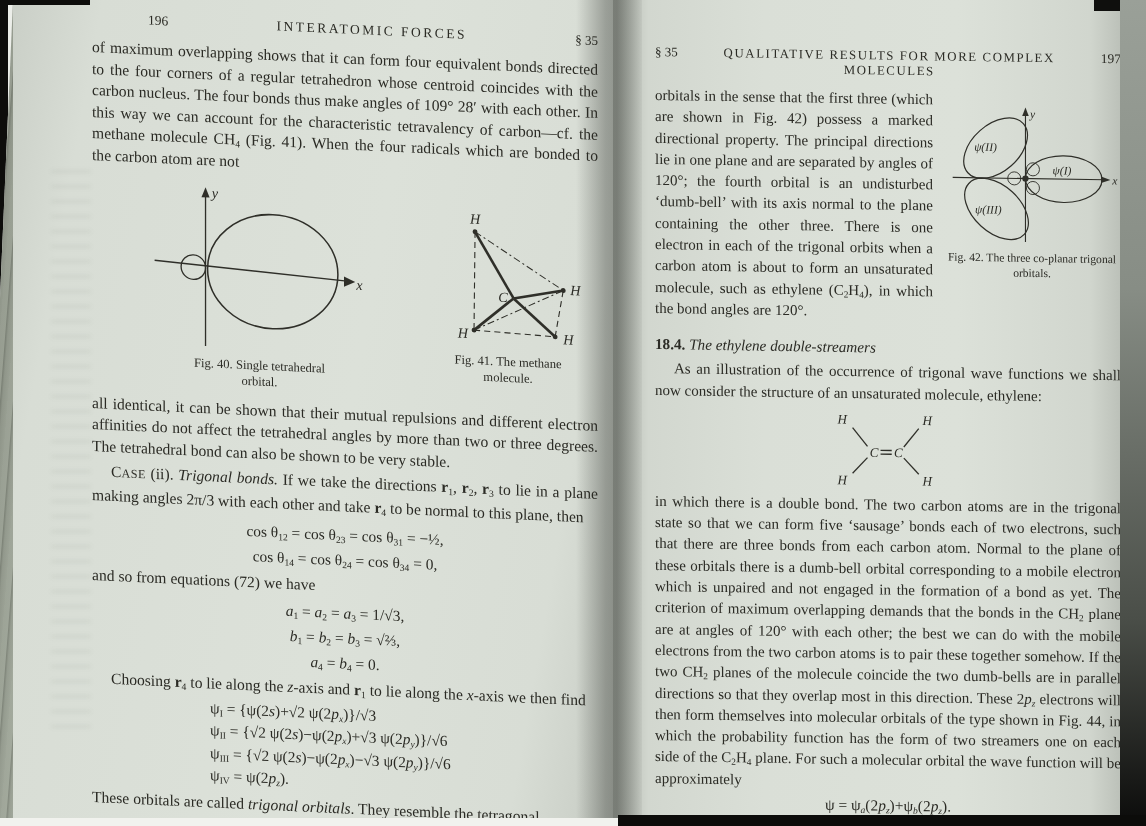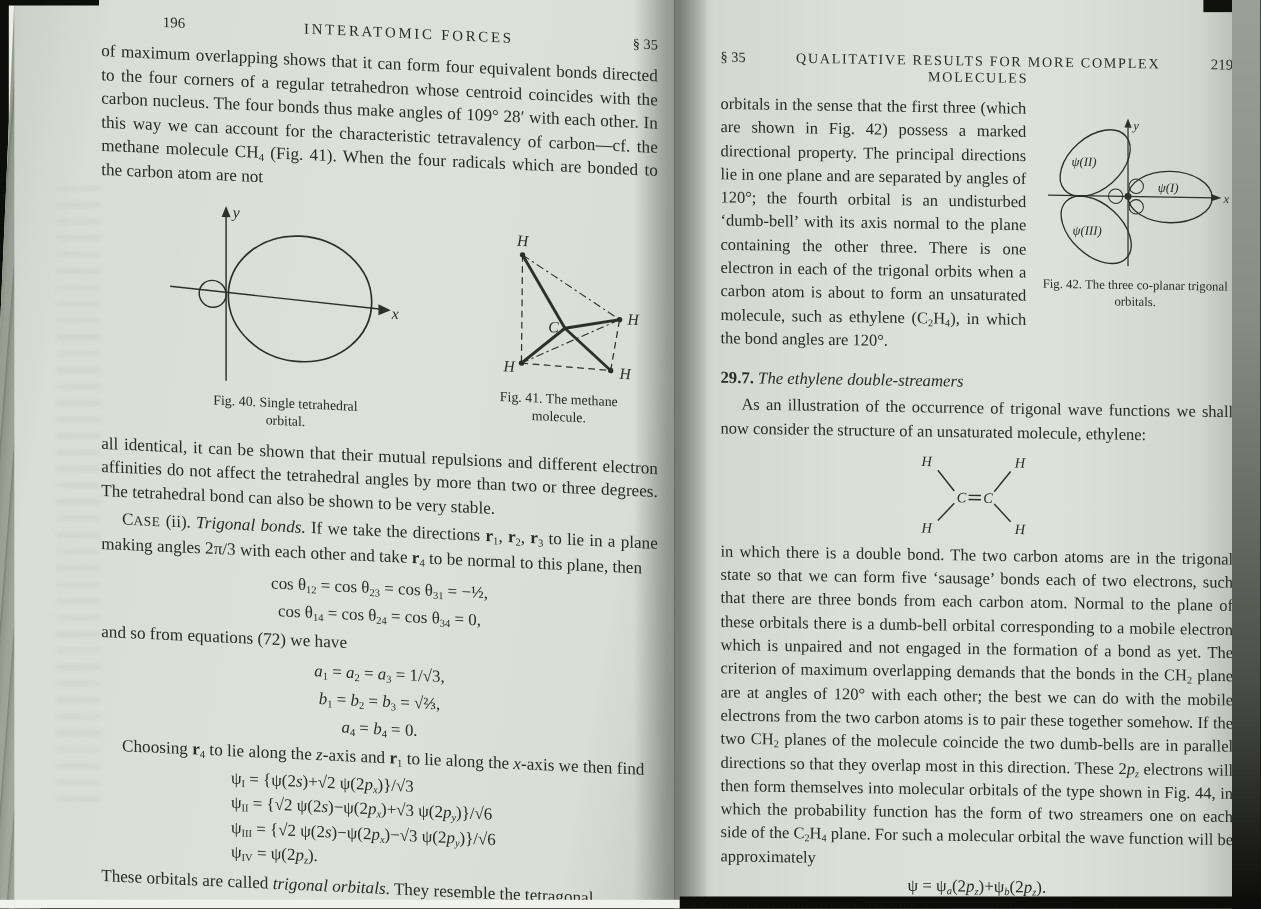--- a/index.html
+++ b/index.html
@@ -170,21 +170,21 @@
   <div class="eq eq-left">ψ<sub>III</sub> = {√2 ψ(2<i>s</i>)−ψ(2<i>p<sub>x</sub></i>)−√3 ψ(2<i>p<sub>y</sub></i>)}/√6</div>
   <div class="eq eq-left">ψ<sub>IV</sub> = ψ(2<i>p<sub>z</sub></i>).</div>
 
   <p class="body-par" style="margin:4px 0 0 0;">These orbitals are called <i>trigonal orbitals</i>.  They resemble the tetragonal</p>
 </div>
 
 <div class="rp-content">
   <div class="runhead runhead-r">
     <span class="secmark">§ 35</span>
     <span class="title">QUALITATIVE RESULTS FOR MORE COMPLEX MOLECULES</span>
-    <span class="pageno">219</span>
+    <span class="pageno">197</span>
   </div>
 
   <div style="margin-top:10px;">
     <div class="fig42-float">
       <svg width="178" height="140" viewBox="0 0 190 150">
         <line class="stroke" x1="88" y1="8" x2="88" y2="147" stroke-width="1.2"></line>
         <polygon points="88,3 84.5,12 91.5,12" fill="#2f2f29"></polygon>
         <line class="stroke" x1="10" y1="79" x2="173" y2="79" stroke-width="1.2"></line>
         <polygon points="179,79 169,75.5 169,82.5" fill="#2f2f29"></polygon>
         <ellipse class="stroke" cx="129" cy="79" rx="41" ry="25" stroke-width="1.3"></ellipse>
@@ -198,21 +198,21 @@
         <text class="svgtxt-sm" x="181" y="84">x</text>
         <text class="svgtxt-sm" x="117" y="74">ψ(I)</text>
         <text class="svgtxt-sm" x="33" y="50">ψ(II)</text>
         <text class="svgtxt-sm" x="34" y="117">ψ(III)</text>
       </svg>
       <div class="figcap">Fig. 42.  The three co-planar trigonal orbitals.</div>
     </div>
     <p class="body-par" style="margin:0;">orbitals in the sense that the first three (which are shown in Fig. 42) possess a marked directional property.  The principal directions lie in one plane and are separated by angles of 120°; the fourth orbital is an undisturbed ‘dumb-bell’ with its axis normal to the plane containing the other three.  There is one electron in each of the trigonal orbits when a carbon atom is about to form an unsaturated molecule, such as ethylene (C<sub>2</sub>H<sub>4</sub>), in which the bond angles are 120°.</p>
   </div>
 
-  <div class="heading-353"><b>29.7.</b>  <i>The ethylene double-streamers</i></div>
+  <div class="heading-353"><b>18.4.</b>  <i>The ethylene double-streamers</i></div>
 
   <p class="body-par indent" style="margin:4px 0 0 0;">As an illustration of the occurrence of trigonal wave functions we shall now consider the structure of an unsaturated molecule, ethylene:</p>
 
   <div class="ethylene-wrap">
     <svg width="170" height="82" viewBox="0 0 170 88">
       <g class="stroke" stroke-width="1.4">
         <line x1="47" y1="23" x2="63" y2="43"></line>
         <line x1="118" y1="23" x2="102" y2="43"></line>
         <line x1="47" y1="72" x2="63" y2="55"></line>
         <line x1="118" y1="72" x2="102" y2="55"></line>

